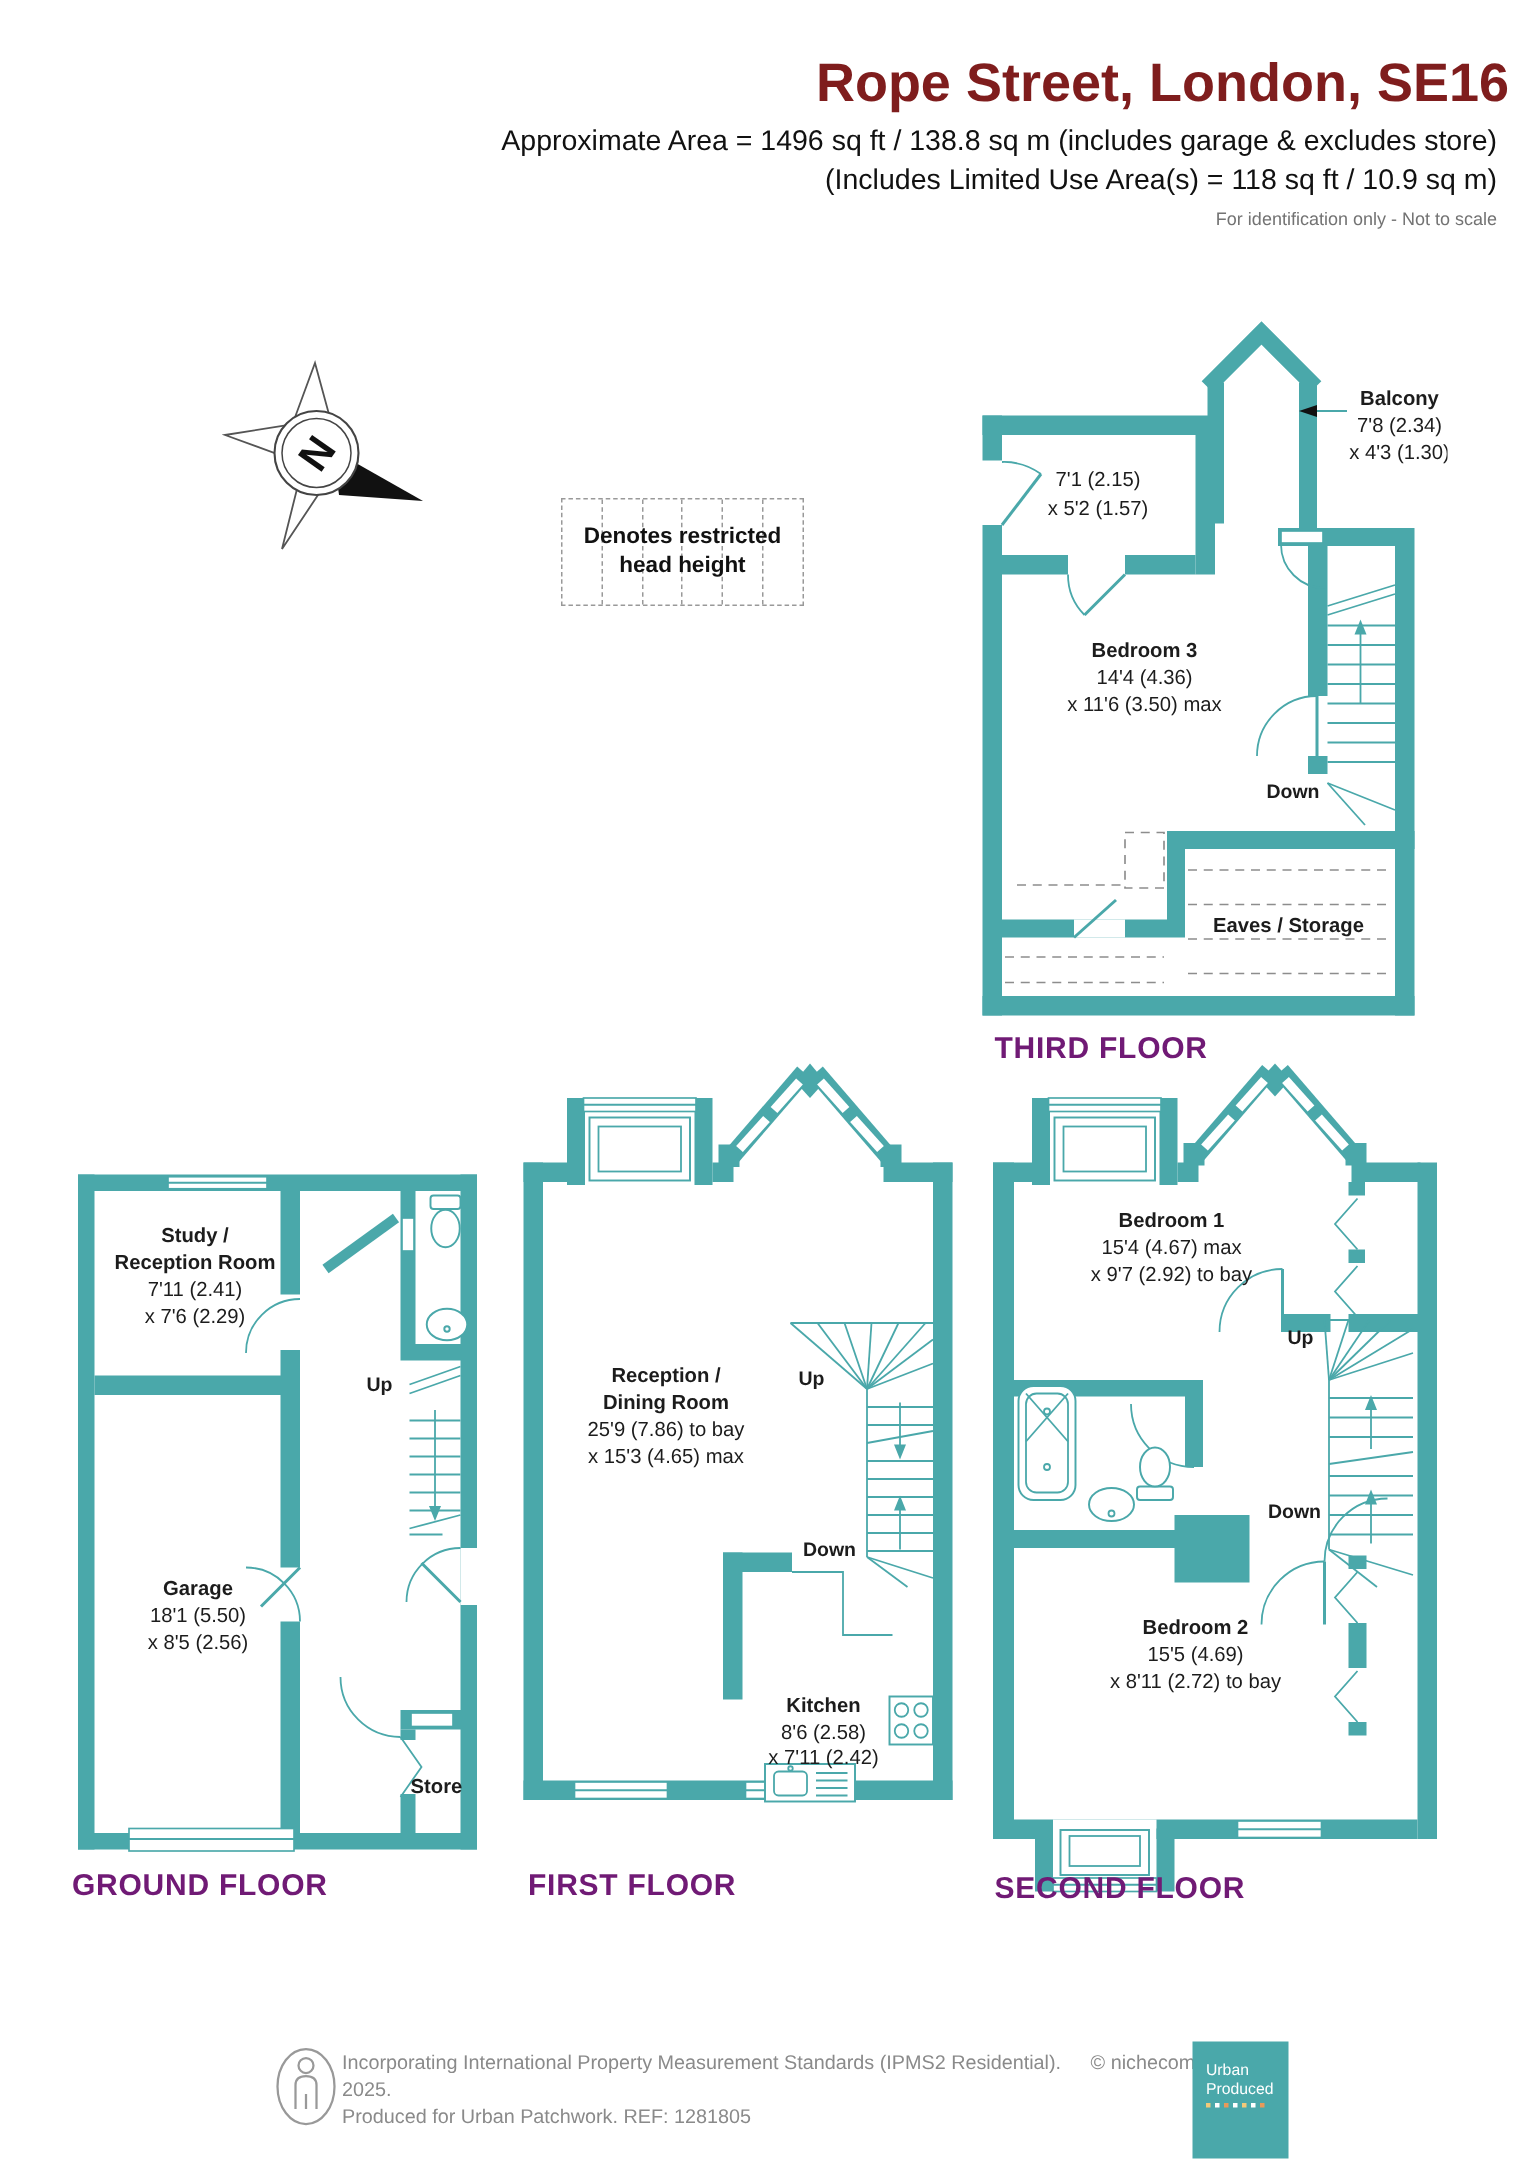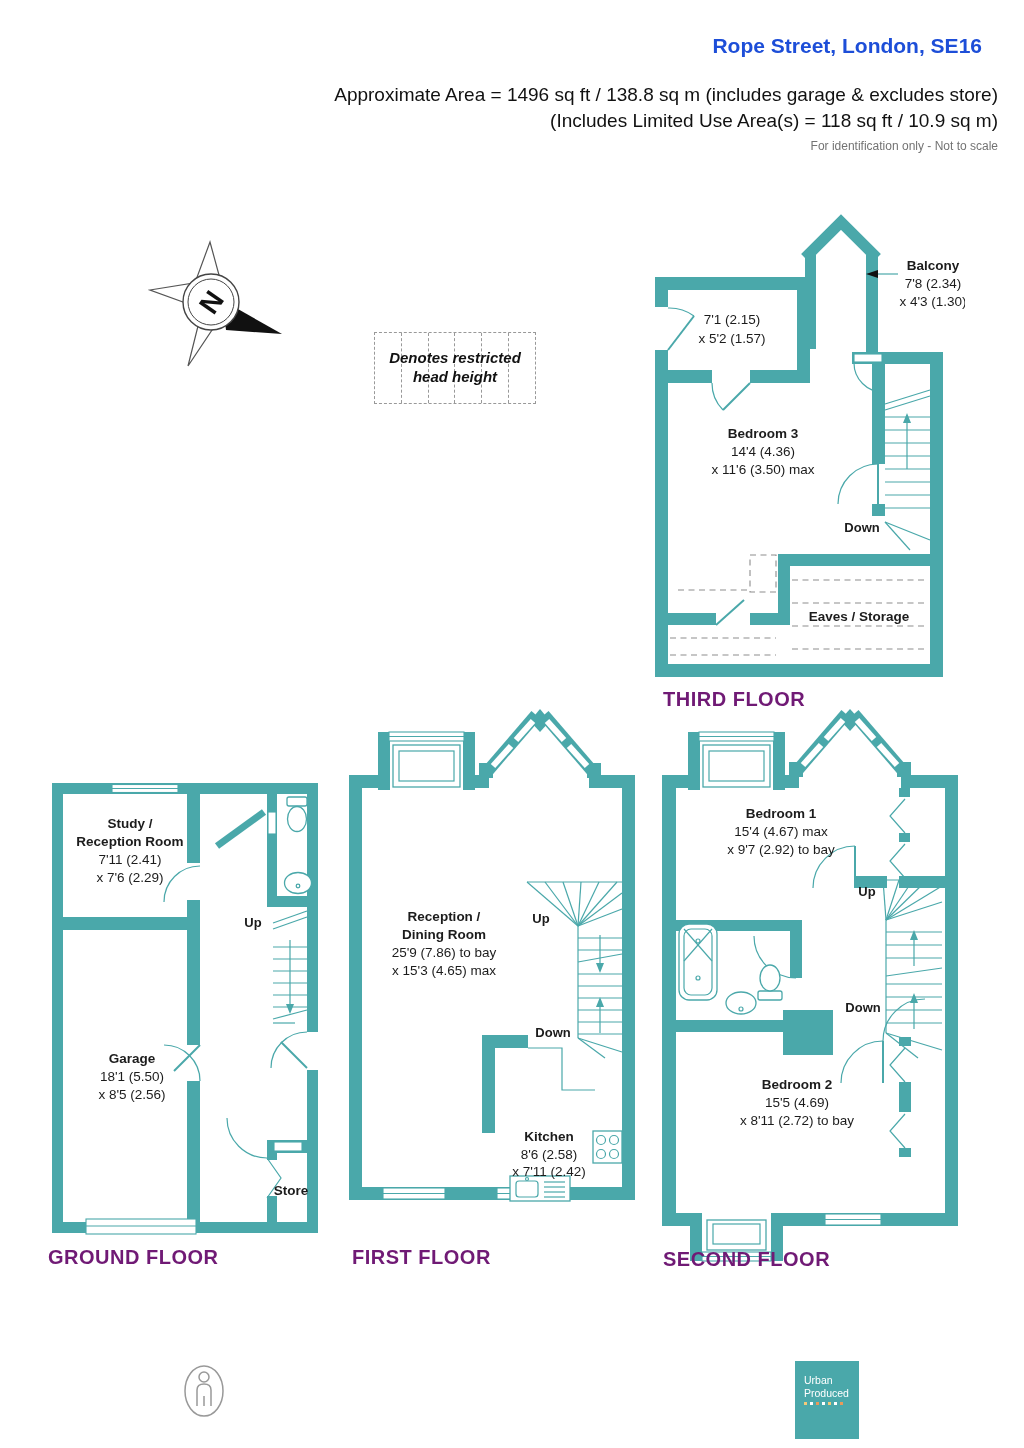--- a/index.html
+++ b/index.html
@@ -12,28 +12,28 @@
   .fix{stroke:#4AA8AA;stroke-width:1.3;fill:#fff;}
   .win{fill:#fff;stroke:#4AA8AA;stroke-width:1.1;}
   .pane{stroke:#fff;stroke-width:6;fill:none;}
   .leaf{stroke:#4AA8AA;stroke-width:2;fill:none;}
   .arrow{fill:#4AA8AA;}
   .dash{stroke:#8d8d8d;stroke-width:1.1;fill:none;stroke-dasharray:6 4.5;}
   .rname{font-size:13.5px;font-weight:bold;fill:#1c1c1c;text-anchor:middle;}
   .rdim{font-size:13.5px;fill:#1c1c1c;text-anchor:middle;}
   .udlbl{font-size:13px;font-weight:bold;fill:#1c1c1c;text-anchor:middle;}
   .floor-label{position:absolute;font-size:20px;font-weight:bold;letter-spacing:.5px;color:#701a75;}
-  .hdr-title{position:absolute;top:34px;right:42px;font-size:21px;font-weight:bold;color:#1d4ed8;}
+  .hdr-title{position:absolute;top:34px;right:18px;font-size:36px;font-weight:bold;color:#7f1d1d;}
   .hdr-line{position:absolute;right:26px;font-size:19px;color:#111;}
   .hdr-note{position:absolute;right:26px;top:139px;font-size:12px;color:#737373;}
   .legend-box{position:absolute;left:374px;top:332px;width:160px;height:70px;border:1.6px dashed #999;}
   .legend-cells{position:absolute;inset:0;display:flex;}
   .legend-cells span{flex:1;border-right:1.4px dashed #999;}
   .legend-cells span:last-child{border-right:none;}
-  .legend-text{position:absolute;inset:0;display:flex;flex-direction:column;align-items:center;justify-content:center;font-size:15px;font-weight:bold;color:#111;line-height:1.25;text-align:center;font-style:italic;}
+  .legend-text{position:absolute;inset:0;display:flex;flex-direction:column;align-items:center;justify-content:center;font-size:15px;font-weight:bold;color:#111;line-height:1.25;text-align:center;}
   .footer-text{position:absolute;left:228px;top:1366px;width:600px;font-size:13.2px;color:#8a8a8a;line-height:1.38;}
   .copyright{margin-left:16px;}
   .logo{position:absolute;left:795px;top:1361px;width:64px;height:78px;background:#4AA8AA;box-sizing:border-box;padding:13px 0 0 9px;}
   .logo .lw{color:#fff;font-size:10.5px;line-height:1.2;}
   .logo .dots{margin-top:3px;display:flex;gap:3px;}
   .logo .dots i{width:3px;height:3px;display:block;}
 </style>
 </head>
 <body>
 
@@ -434,20 +434,25 @@
 </svg>
 <div class="floor-label" style="left:663px;top:1248px;">SECOND FLOOR</div>
 
 <svg class="abs" style="left:183px;top:1364px;" width="42" height="54" viewBox="0 0 42 54">
   <ellipse cx="21" cy="27" rx="19" ry="25" fill="none" stroke="#999" stroke-width="1.5"></ellipse>
   <circle cx="21" cy="13" r="5" fill="none" stroke="#999" stroke-width="1.5"></circle>
   <path d="M14,42 L14,26 Q14,20 21,20 Q28,20 28,26 L28,42" fill="none" stroke="#999" stroke-width="1.5"></path>
   <line x1="21" y1="32" x2="21" y2="42" stroke="#999" stroke-width="1.5"></line>
 </svg>
 <div class="footer-text">
+  <div>
+    <span>Incorporating International Property Measurement Standards (IPMS2 Residential).</span>
+    <span class="copyright">© nichecom 2025.</span>
+  </div>
+  <div>Produced for Urban Patchwork.   REF:  1281805</div>
 </div>
 <div class="logo">
   <div class="lw">Urban</div>
   <div class="lw">Produced</div>
   <div class="dots">
     <i style="background:#f3c979"></i>
       <i style="background:#fff"></i>
       <i style="background:#e89a5a"></i>
       <i style="background:#fff"></i>
       <i style="background:#f3c979"></i>

